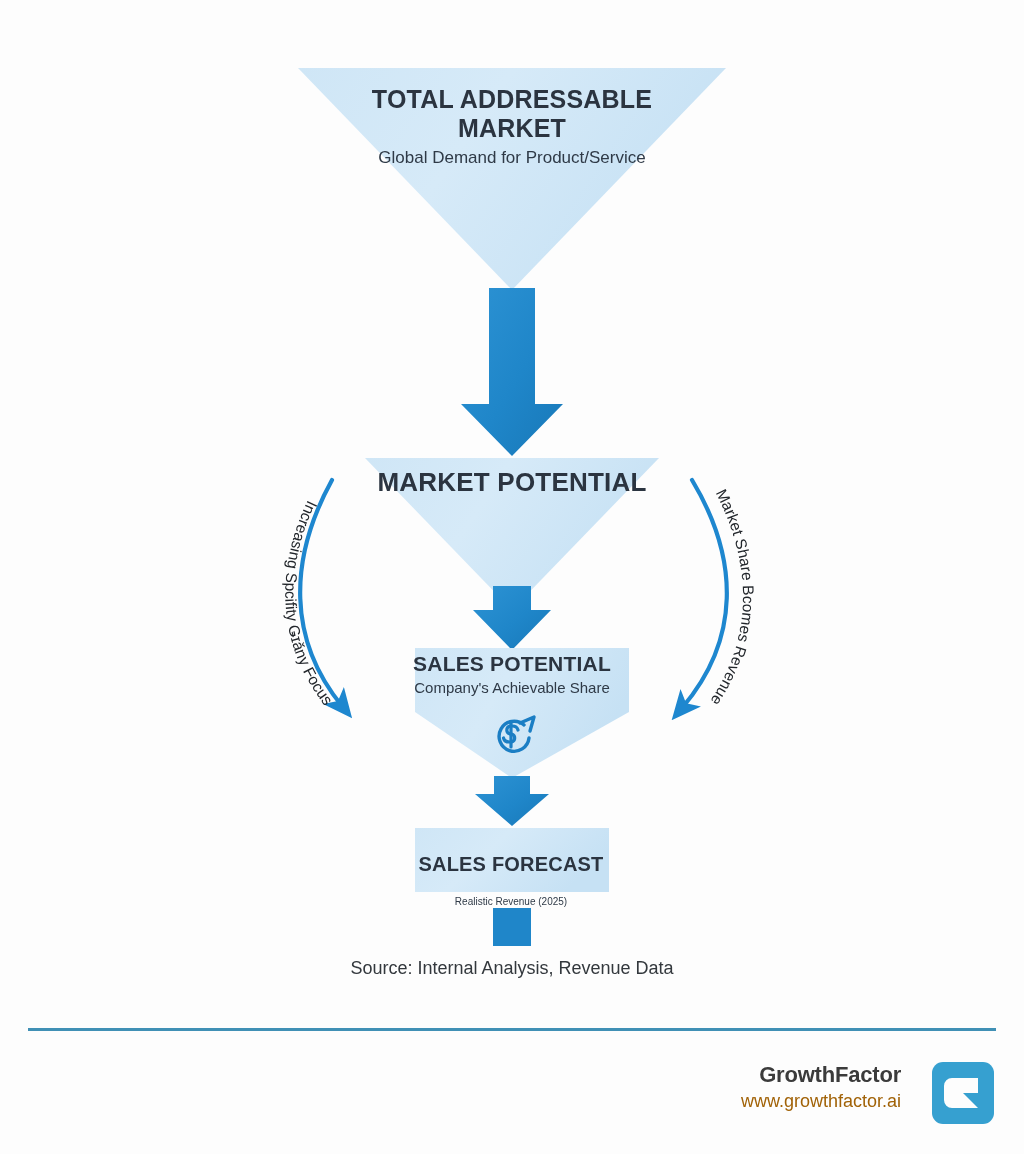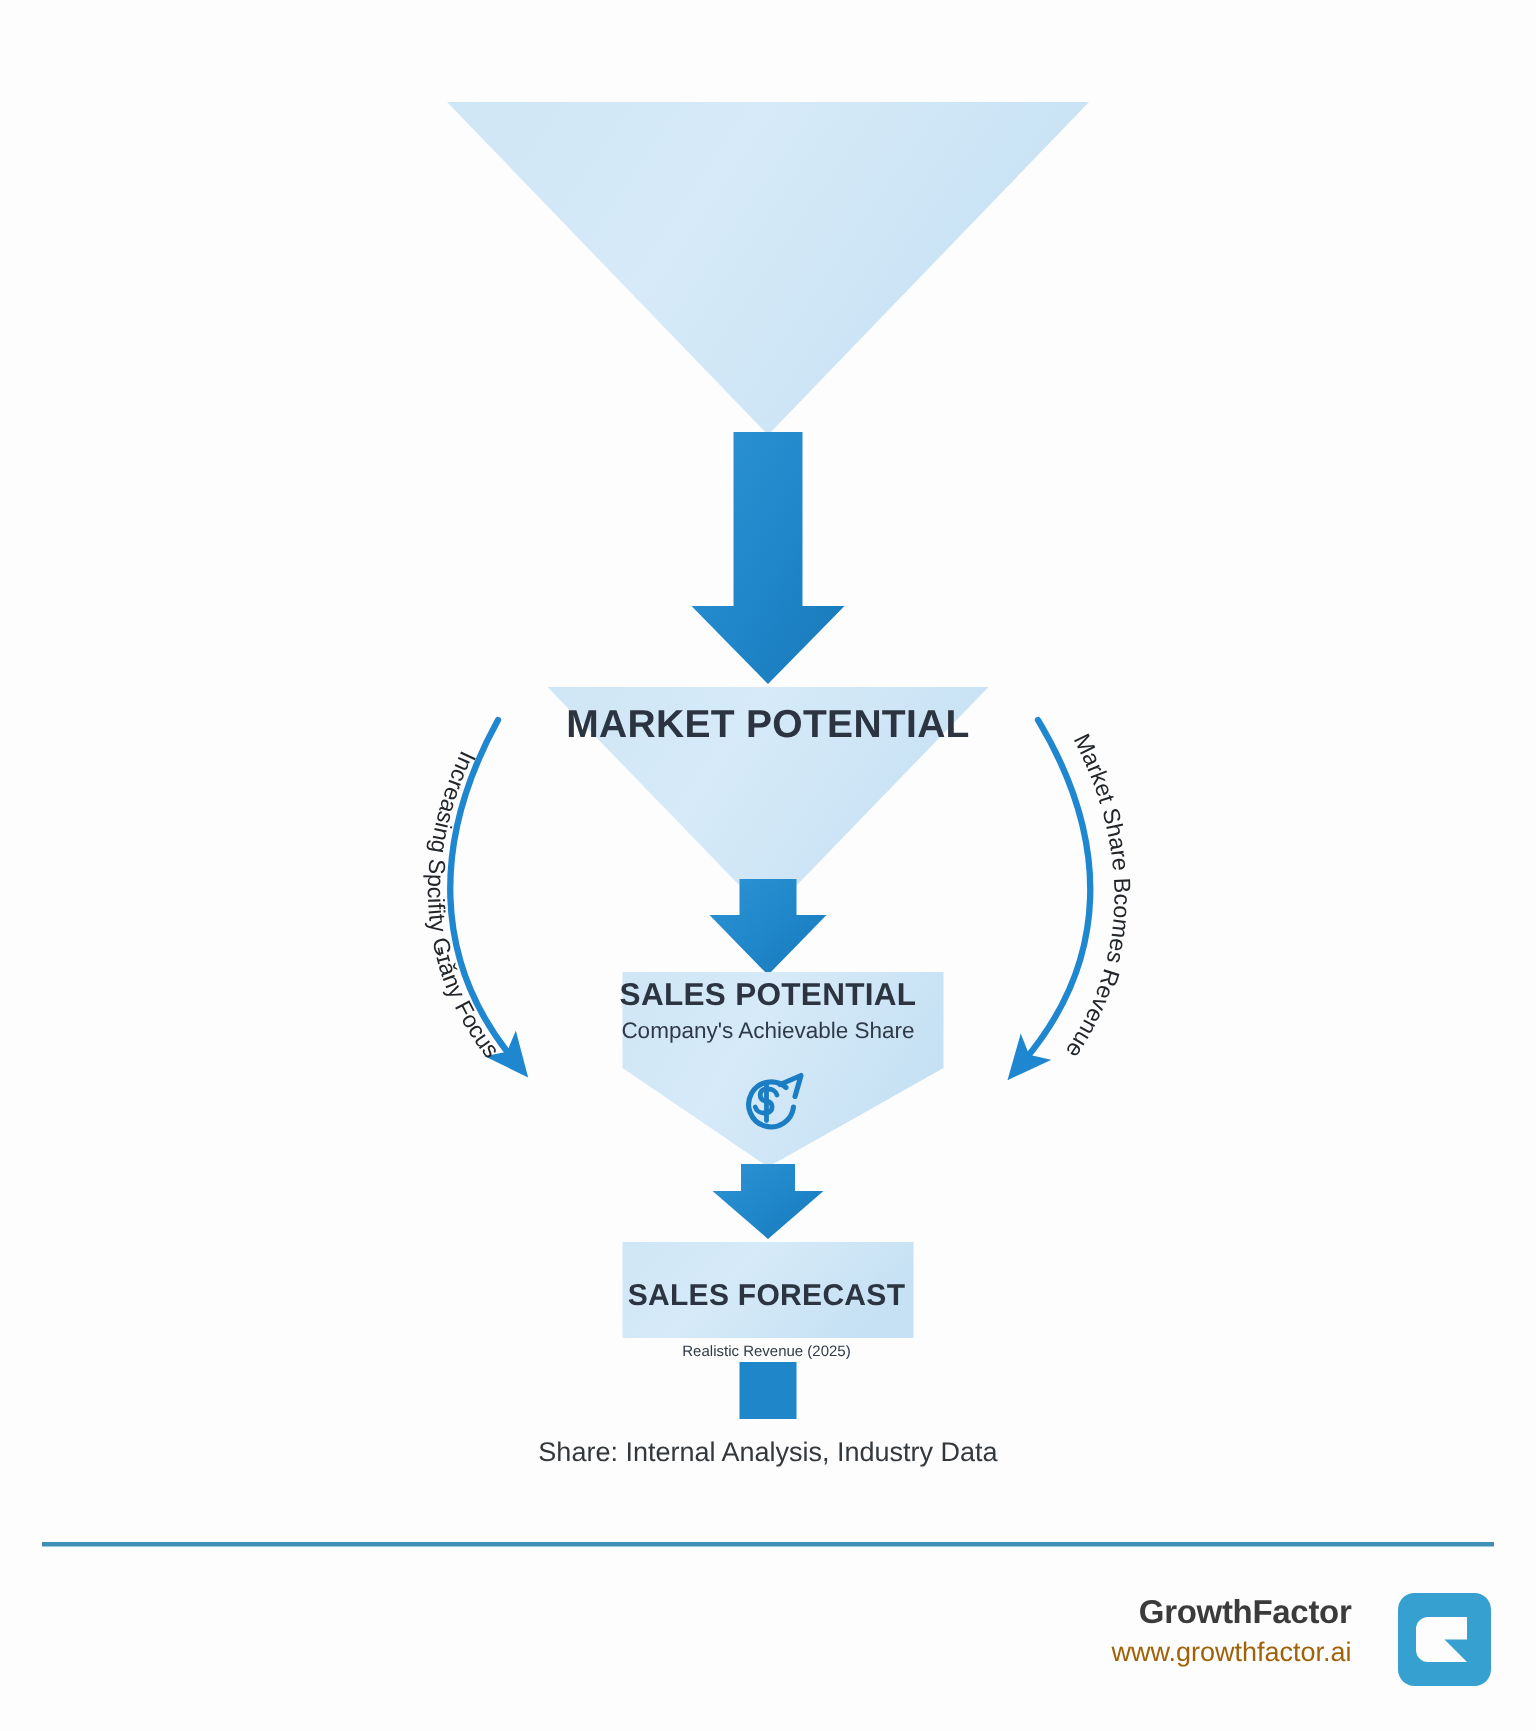--- a/index.html
+++ b/index.html
@@ -188,36 +188,41 @@
     <use href="#rightCurvePath" fill="none" stroke="#1e87cf" stroke-width="4.2" stroke-linecap="round" marker-end="url(#arrowDownLeft)"></use>
 
     <text class="side-caption-text">
       <textPath href="#leftTextPath" startOffset="97%" text-anchor="end">Increasing Spcifity Ǥɪǎny Focus</textPath>
     </text>
     <text class="side-caption-text">
       <textPath href="#rightTextPath" startOffset="3%" text-anchor="start">Market Share Bcomes Revenue</textPath>
     </text>
   </svg>
 
+  <div class="stage-label" id="stage1-label">
+    <div class="stage-title">TOTAL ADDRESSABLE
+MARKET</div>
+    <div class="stage-sub">Global Demand for Product/Service</div>
+  </div>
 
   <div class="stage-label" id="stage2-label">
     <div class="stage-title">MARKET POTENTIAL</div>
   </div>
 
   <div class="stage-label" id="stage3-label">
     <div class="stage-title">SALES POTENTIAL</div>
     <div class="stage-sub">Company's Achievable Share</div>
   </div>
 
   <div class="stage-label" id="stage4-label">
     <div class="stage-title">SALES FORECAST</div>
     <div class="stage-sub">Realistic Revenue (2025)</div>
   </div>
 
-  <div id="source-note">Share: Internal Analysis, Industry Data</div>
+  <div id="source-note">Source: Internal Analysis, Revenue Data</div>
 
   <div id="footer-divider"></div>
 
   <div id="footer">
     <div id="brand-text">
       <div id="brand-name">GrowthFactor</div>
       <div id="brand-url">www.growthfactor.ai</div>
     </div>
     <svg id="brand-logo" viewBox="0 0 62 62">
       <rect x="0" y="0" width="62" height="62" rx="11" fill="#36a0d0"></rect>

